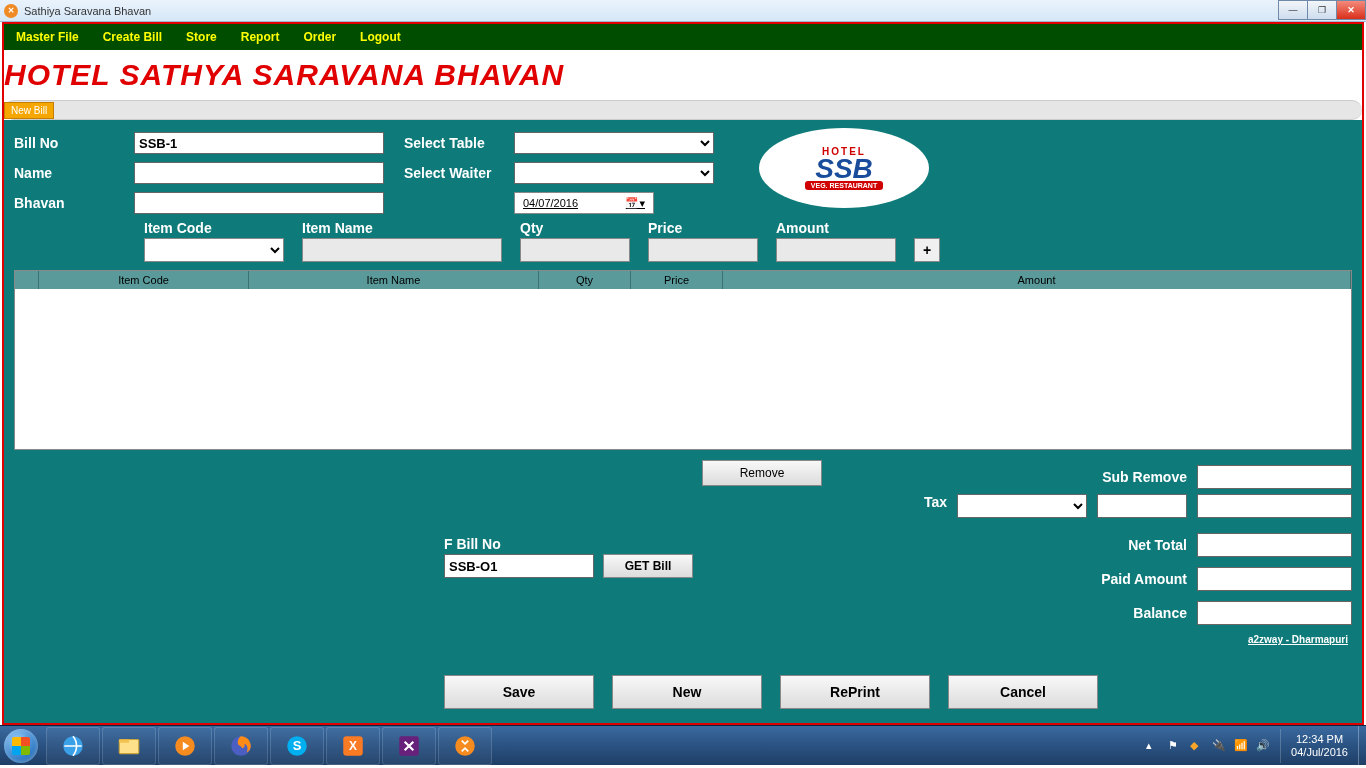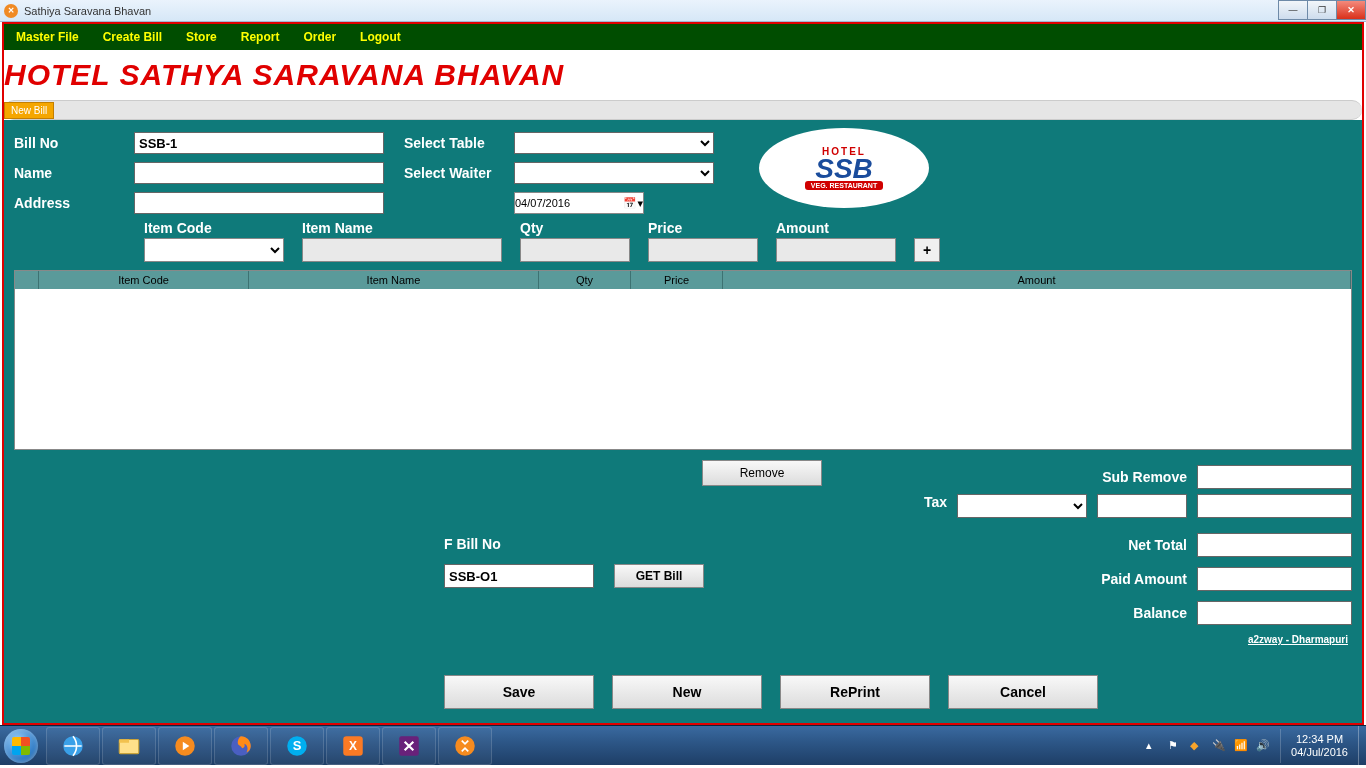--- a/index.html
+++ b/index.html
@@ -67,21 +67,21 @@
 
   
   .bottom { flex:1; display:flex; padding-top:10px; }
   .bot-left { flex:1; position:relative; }
   .bot-right { width:520px; }
 
   .removebtn { width:120px; height:26px; background:linear-gradient(#f8f8f8,#dcdcdc); border:1px solid #888; font-size:12px; cursor:pointer; position:absolute; right:10px; top:0; }
 
   .fbill { position:absolute; left:430px; top:76px; }
   .fbill label { font-weight:bold; font-size:14px; display:block; }
-  .fbill-row { display:flex; gap:20px; margin-top:12px; }
+  .fbill-row { display:flex; gap:9px; margin-top:2px; }
   .fbill input { width:150px; height:24px; border:1px solid #666; font-weight:bold; font-size:13px; padding:0 4px; }
   .getbtn { width:90px; height:24px; background:linear-gradient(#f8f8f8,#dcdcdc); border:1px solid #888; font-weight:bold; font-size:12px; cursor:pointer; }
 
   .actionbar { position:absolute; left:430px; bottom:6px; display:flex; gap:18px; }
   .actbtn { width:150px; height:34px; background:linear-gradient(#f8f8f8,#dcdcdc); border:1px solid #888; font-weight:bold; font-size:14px; cursor:pointer; }
 
   .totals { font-weight:bold; font-size:14px; }
   .trow { display:flex; align-items:center; justify-content:flex-end; height:34px; gap:10px; }
   .trow .tlabel { text-align:right; width:120px; }
   .tbox { background:#fff; height:24px; border:1px solid #666; }
@@ -97,21 +97,21 @@
   .orb { width:34px; height:34px; border-radius:50%; background: radial-gradient(circle at 40% 35%, #9fd4ff, #2a78c4 60%, #12467d); box-shadow: 0 0 6px rgba(255,255,255,0.5) inset; display:flex; align-items:center; justify-content:center; }
   .orb::before { content:""; width:18px; height:18px; background: conic-gradient(#f25022 0 25%, #7fba00 0 50%, #00a4ef 0 75%, #ffb900 0); border-radius:2px; }
   .tbicons { display:flex; gap:0; margin-left:4px; }
   .tbicon { width:54px; height:38px; border:1px solid rgba(255,255,255,0.15); border-radius:3px; margin-right:2px; display:flex; align-items:center; justify-content:center; background: rgba(255,255,255,0.04); }
   .tbicon svg, .tbicon .gly { width:26px; height:26px; }
   .systray { position:absolute; right:0; display:flex; align-items:center; color:#fff; font-size:11px; height:100%; }
   .systray .icons { display:flex; gap:8px; padding:0 10px; align-items:center; }
   .systray .clock { padding: 4px 10px; text-align:center; line-height:13px; border-left:1px solid rgba(255,255,255,0.2);}
   .tray-ico { width:14px; height:14px; }
 
-  .datepick { display:flex; align-items:center; background:#fff; border:1px solid #888; height:22px; width:130px; color:#000; font-size:11px; padding:0 0; justify-content:space-between;}
+  .datepick { display:flex; align-items:center; background:#fff; border:1px solid #888; height:22px; width:140px; color:#000; font-size:11px; padding:0 8px; justify-content:space-between;text-decoration:underline;}
   .datepick .cal { font-size:11px; }
 </style>
 </head>
 <body>
 
 <div class="titlebar">
   <div class="app-icon"></div>
   <span>Sathiya Saravana Bhavan</span>
   <div class="winbtns">
     <div class="winbtn">—</div>
@@ -145,21 +145,21 @@
       <div class="col-left">
         <div class="field-row">
           <div class="field-label">Bill No</div>
           <input class="field-input w250" value="SSB-1" style="">
         </div>
         <div class="field-row">
           <div class="field-label">Name</div>
           <input class="field-input w250" value="" style="">
         </div>
         <div class="field-row">
-          <div class="field-label">Address</div>
+          <div class="field-label">Bhavan</div>
           <input class="field-input w250" value="" style="">
         </div>
       </div>
       <div class="col-mid">
         <div class="field-row">
           <div class="field-label" style="width:110px">Select Table</div>
           <select class="field-input w200"></select>
         </div>
         <div class="field-row">
           <div class="field-label" style="width:110px">Select Waiter</div>

